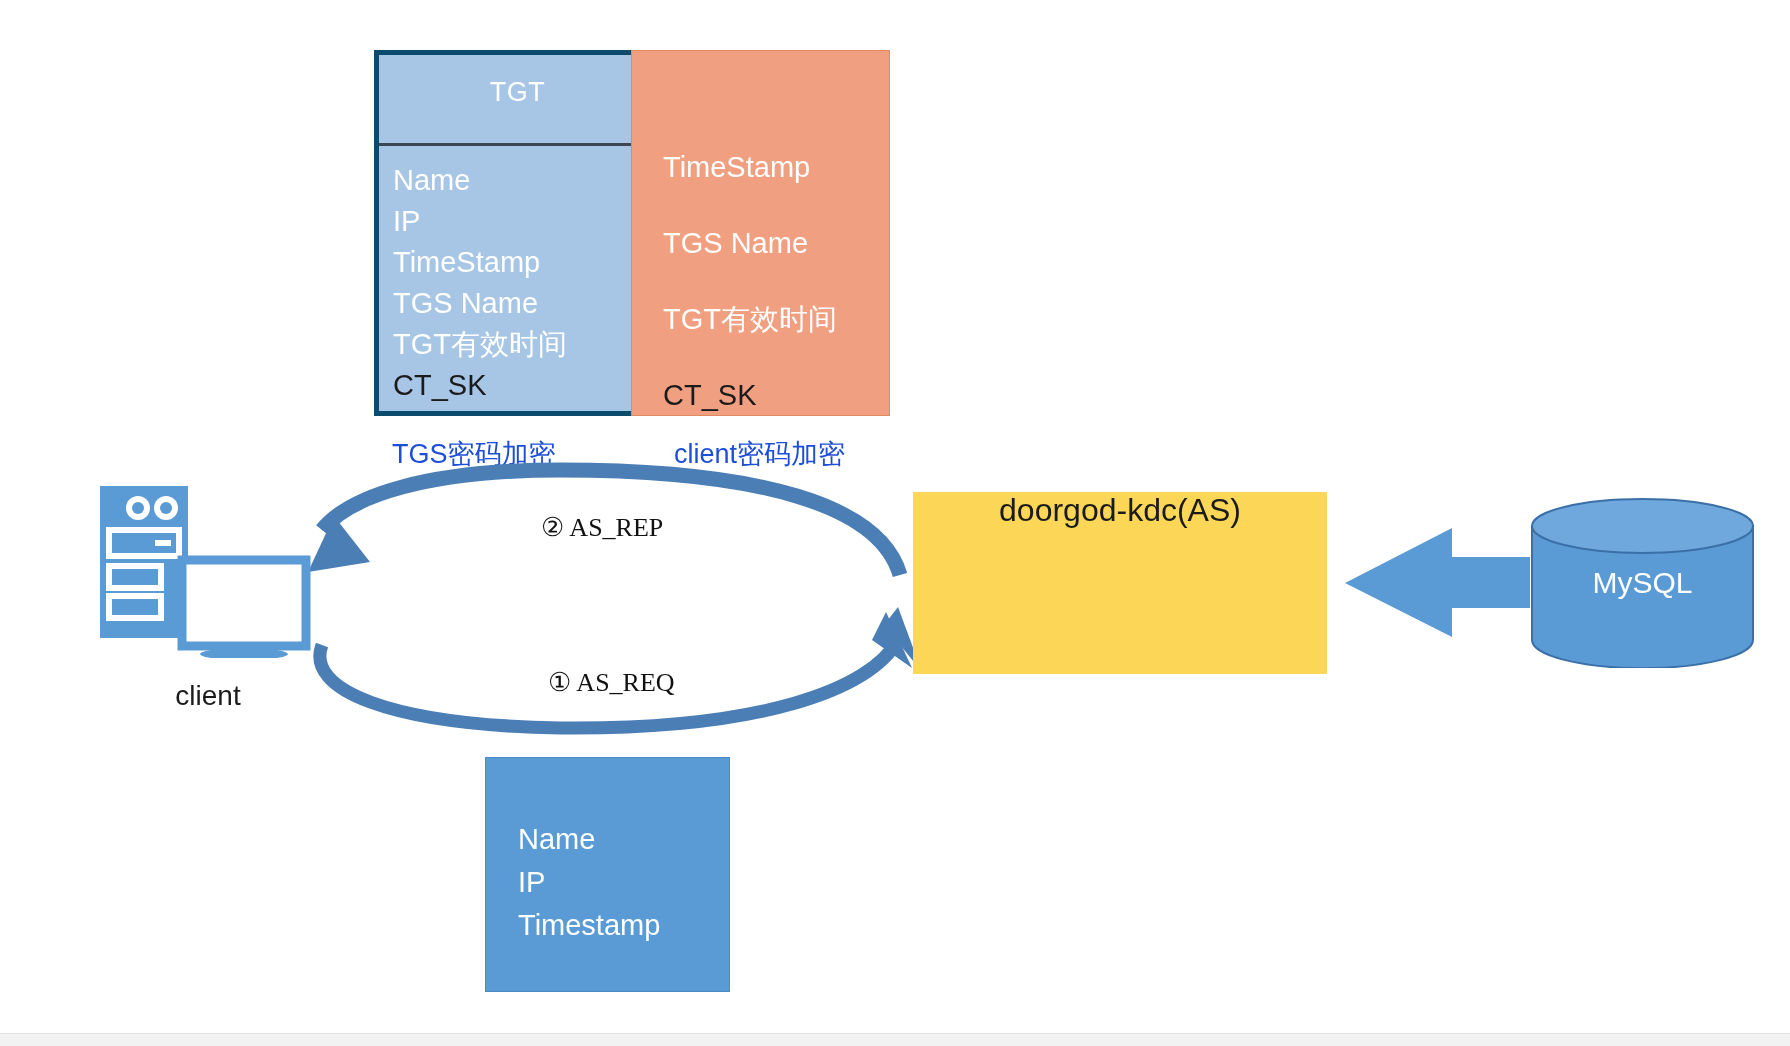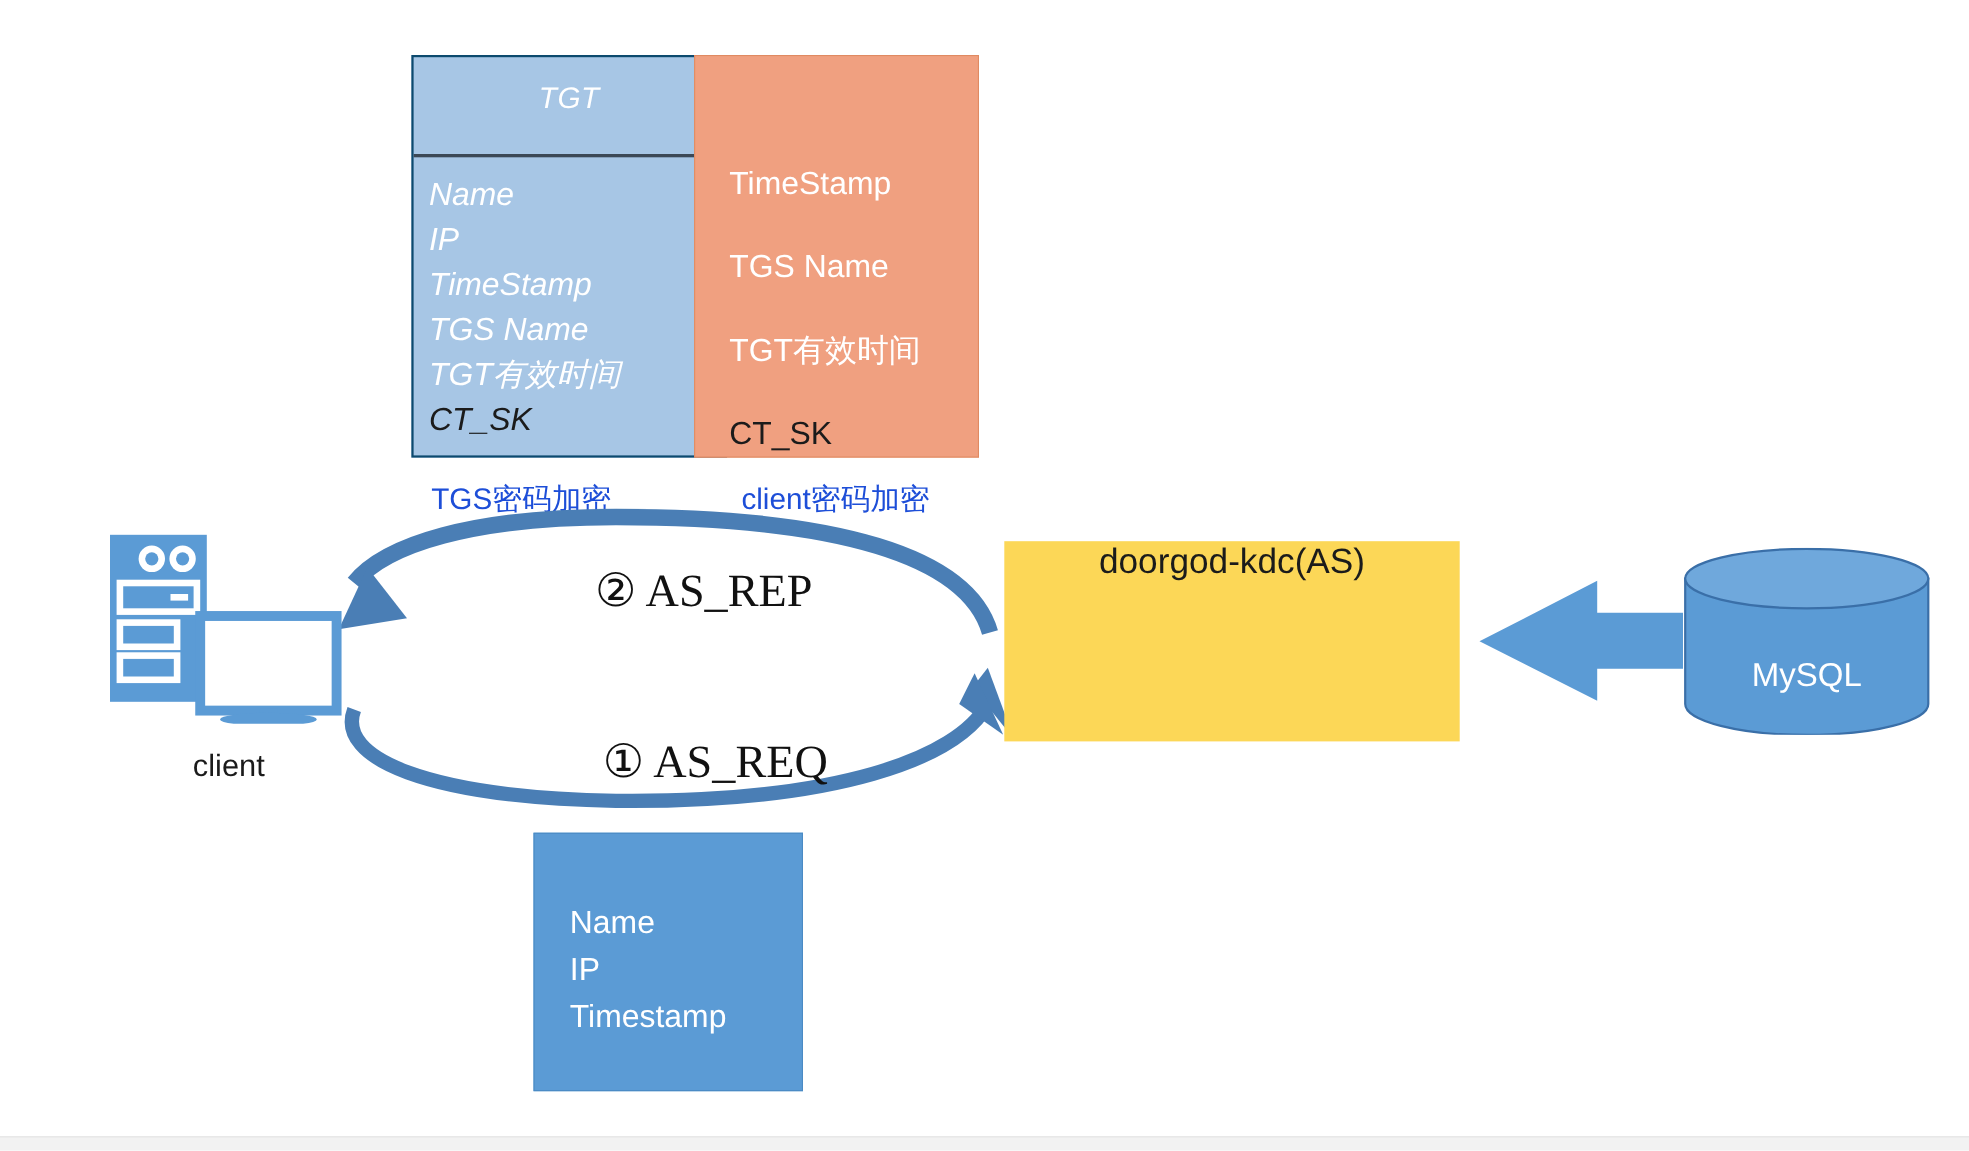--- a/index.html
+++ b/index.html
@@ -31,22 +31,21 @@
   .panel {
     position: absolute;
     box-sizing: border-box;
   }
   #tgt-panel {
     left: 374px;
     top: 50px;
     width: 287px;
     height: 366px;
     background: #a7c6e5;
-    border: 2px solid #0c4a6e;
-    font-style: italic;
+    border: 5px solid #0c4a6e;
   }
   #tgt-title {
     position: absolute;
     left: 0; top: 22px;
     width: 100%;
     text-align: center;
     color: #ffffff;
     font-size: 27px;
     letter-spacing: .5px;
   }
@@ -112,21 +111,21 @@
     position: absolute;
     left: 0; top: 0;
     width: 1790px;
     height: 1046px;
     pointer-events: none;
   }
 
   .msg-label {
     position: absolute;
     font-family: "Liberation Serif", serif;
-    font-size: 42px;
+    font-size: 26px;
     color: #111111;
     white-space: nowrap;
   }
   #label-as-rep { left: 541px; top: 512px; }
   #label-as-req { left: 548px; top: 667px; font-family: Liberation Serif, serif; }
 
   
   #client-node {
     position: absolute;
     left: 100px;
@@ -165,21 +164,21 @@
   #mysql-node {
     position: absolute;
     left: 1530px;
     top: 498px;
     width: 225px;
     height: 170px;
   }
   #mysql-label {
     position: absolute;
     left: 0;
-    top: 100px;
+    top: 68px;
     width: 225px;
     text-align: center;
     color: #ffffff;
     font-size: 30px;
   }
 
   
   #req-box {
     position: absolute;
     left: 485px;

